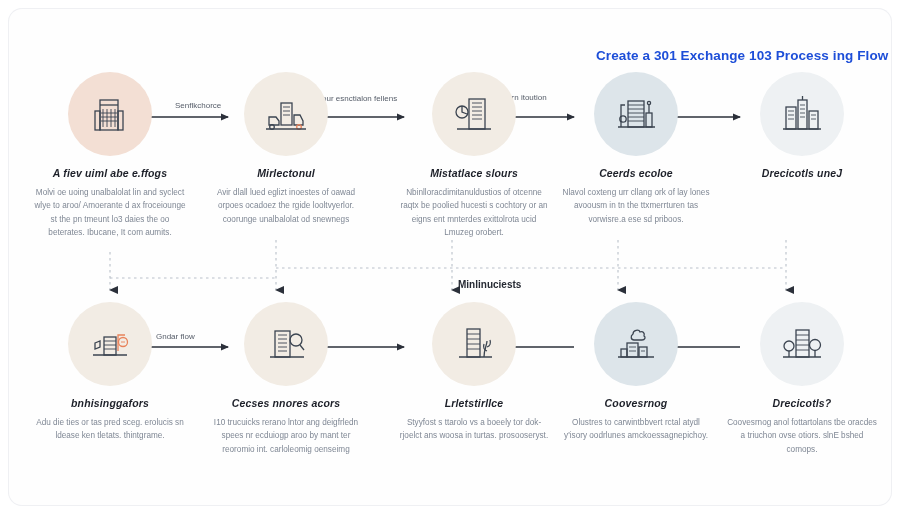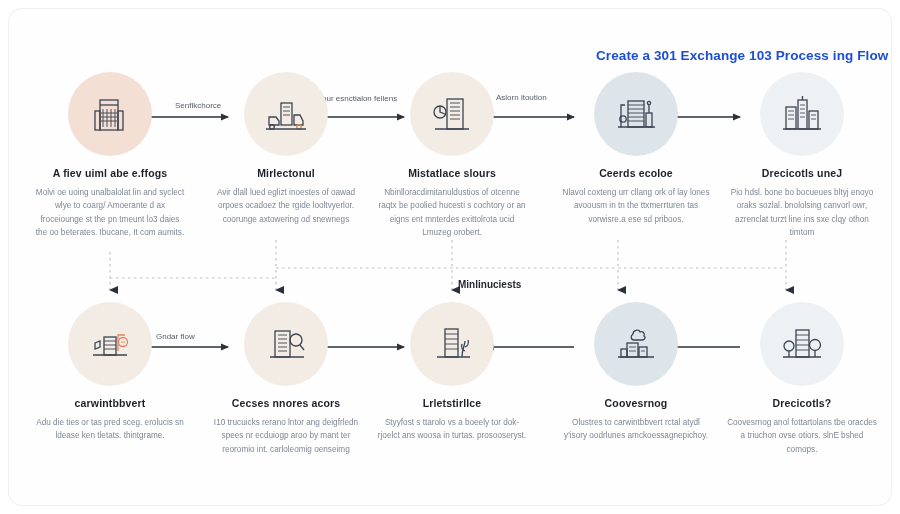--- a/index.html
+++ b/index.html
@@ -74,37 +74,38 @@
   }
   .node-circle svg { display: block; }
 
   .node-label {
     margin-top: 11px;
     font-size: 10.5px;
     font-weight: bold;
     color: #1d2029;
     letter-spacing: 0.15px;
     filter: blur(0.35px);
+    font-style: italic;
   }
   .node-desc {
     margin-top: 7px;
     font-size: 8.2px;
     line-height: 1.62;
     color: #7f8794;
     padding: 0 12px;
     filter: blur(0.55px);
   }
 
   
   .row-top   { top: 72px; }
   .row-bot   { top: 302px; }
 
   .col-1 { left: 22px; }
   .col-2 { left: 198px; }
-  .col-3 { left: 364px; }
+  .col-3 { left: 386px; }
   .col-4 { left: 548px; }
   .col-5 { left: 714px; }
 
   
   .edge-label {
     position: absolute;
     font-size: 8px;
     color: #555c68;
     white-space: nowrap;
     filter: blur(0.4px);
@@ -184,21 +185,21 @@
             <line x1="24" y1="18" x2="24" y2="36"></line>
             <line x1="28" y1="18" x2="28" y2="36"></line>
             <line x1="14" y1="22" x2="30" y2="22"></line>
             <line x1="14" y1="26" x2="30" y2="26"></line>
             <line x1="14" y1="30" x2="30" y2="30"></line>
           </g>
         </g>
       </svg>
     </div>
     <div class="node-label">A fiev uiml abe e.ffogs</div>
-    <div class="node-desc">Molvi oe uoing unalbalolat lin and syclect wlye to coarg/ Amoerante d ax froceiounge st the pn tmeunt lo3 daies the oo beterates. Ibucane, It com aumits.</div>
+    <div class="node-desc">Molvi oe uoing unalbalolat lin and syclect wlye to aroo/ Amoerante d ax froceiounge st the pn tmeunt lo3 daies the oo beterates. Ibucane, It com aumits.</div>
   </div>
 
   <div class="node row-top col-2">
     <div class="node-circle" style="background: rgb(242, 236, 228);">
       <svg width="46" height="46" viewBox="0 0 46 46">
         <g fill="none" stroke="#3b4450" stroke-width="1.3">
           <rect x="18" y="12" width="11" height="22"></rect>
           <g stroke-width="0.9">
             <line x1="20" y1="16" x2="27" y2="16"></line>
             <line x1="20" y1="20" x2="27" y2="20"></line>
@@ -206,21 +207,21 @@
           </g>
           <path d="M6 34 L6 26 L13 26 L16 30 L16 34 Z"></path>
           <circle cx="9" cy="36" r="2.3"></circle>
           <path d="M31 34 L31 24 L37 24 L40 30 L40 34 Z"></path>
           <circle cx="36" cy="36" r="2.3" stroke="#e8825a"></circle>
           <line x1="3" y1="38" x2="43" y2="38"></line>
         </g>
       </svg>
     </div>
     <div class="node-label">Mirlectonul</div>
-    <div class="node-desc">Avir dlall lued eglizt inoestes of oawad orpoes ocadoez the rgide looltvyerlor. coorunge axtowering od snewnegs</div>
+    <div class="node-desc">Avir dlall lued eglizt inoestes of oawad orpoes ocadoez the rgide looltvyerlor. coorunge unalbalolat od snewnegs</div>
   </div>
 
   <div class="node row-top col-3">
     <div class="node-circle" style="background: rgb(242, 236, 228);">
       <svg width="46" height="46" viewBox="0 0 46 46">
         <g fill="none" stroke="#3b4450" stroke-width="1.3">
           <rect x="18" y="8" width="16" height="30"></rect>
           <g stroke-width="0.9">
             <line x1="21" y1="12" x2="31" y2="12"></line>
             <line x1="21" y1="16" x2="31" y2="16"></line>
@@ -280,42 +281,41 @@
             <line x1="21" y1="22" x2="26" y2="22"></line>
             <line x1="21" y1="26" x2="26" y2="26"></line>
             <line x1="32" y1="24" x2="37" y2="24"></line>
             <line x1="32" y1="28" x2="37" y2="28"></line>
           </g>
           <line x1="4" y1="38" x2="42" y2="38"></line>
         </g>
       </svg>
     </div>
     <div class="node-label">Drecicotls uneJ</div>
-    <div class="node-desc">Pio hdsl. bone bo bocueues bltyj enoyo oraks sozlal. bnololsing canvorl owr, azrenclat turzt line ins sxe clqy othon timtom</div>
   </div>
 
   <div class="node row-bot col-1">
     <div class="node-circle" style="background: rgb(242, 236, 228);">
       <svg width="46" height="46" viewBox="0 0 46 46">
         <g fill="none" stroke="#3b4450" stroke-width="1.3">
           <rect x="17" y="16" width="12" height="18"></rect>
           <g stroke-width="0.9">
             <line x1="17" y1="20" x2="29" y2="20"></line>
             <line x1="17" y1="24" x2="29" y2="24"></line>
             <line x1="17" y1="28" x2="29" y2="28"></line>
           </g>
           <path d="M8 22 L13 20 L13 26 L8 28 Z"></path>
           <line x1="6" y1="34" x2="40" y2="34" stroke-width="1.5"></line>
           <path d="M31 30 L31 14 L38 14" stroke="#e8825a"></path>
           <circle cx="36" cy="21" r="4.5" stroke="#e8825a"></circle>
           <path d="M34 21 L38 21" stroke="#e8825a" stroke-width="0.9"></path>
         </g>
       </svg>
     </div>
-    <div class="node-label">carwintbbvert</div>
+    <div class="node-label">bnhisinggafors</div>
     <div class="node-desc">Adu die ties or tas pred sceg. erolucis sn ldease ken tletats. thintgrame.</div>
   </div>
 
   <div class="node row-bot col-2">
     <div class="node-circle" style="background: rgb(242, 236, 228);">
       <svg width="46" height="46" viewBox="0 0 46 46">
         <g fill="none" stroke="#3b4450" stroke-width="1.3">
           <rect x="12" y="10" width="15" height="26"></rect>
           <g stroke-width="0.9">
             <line x1="15" y1="14" x2="24" y2="14"></line>

